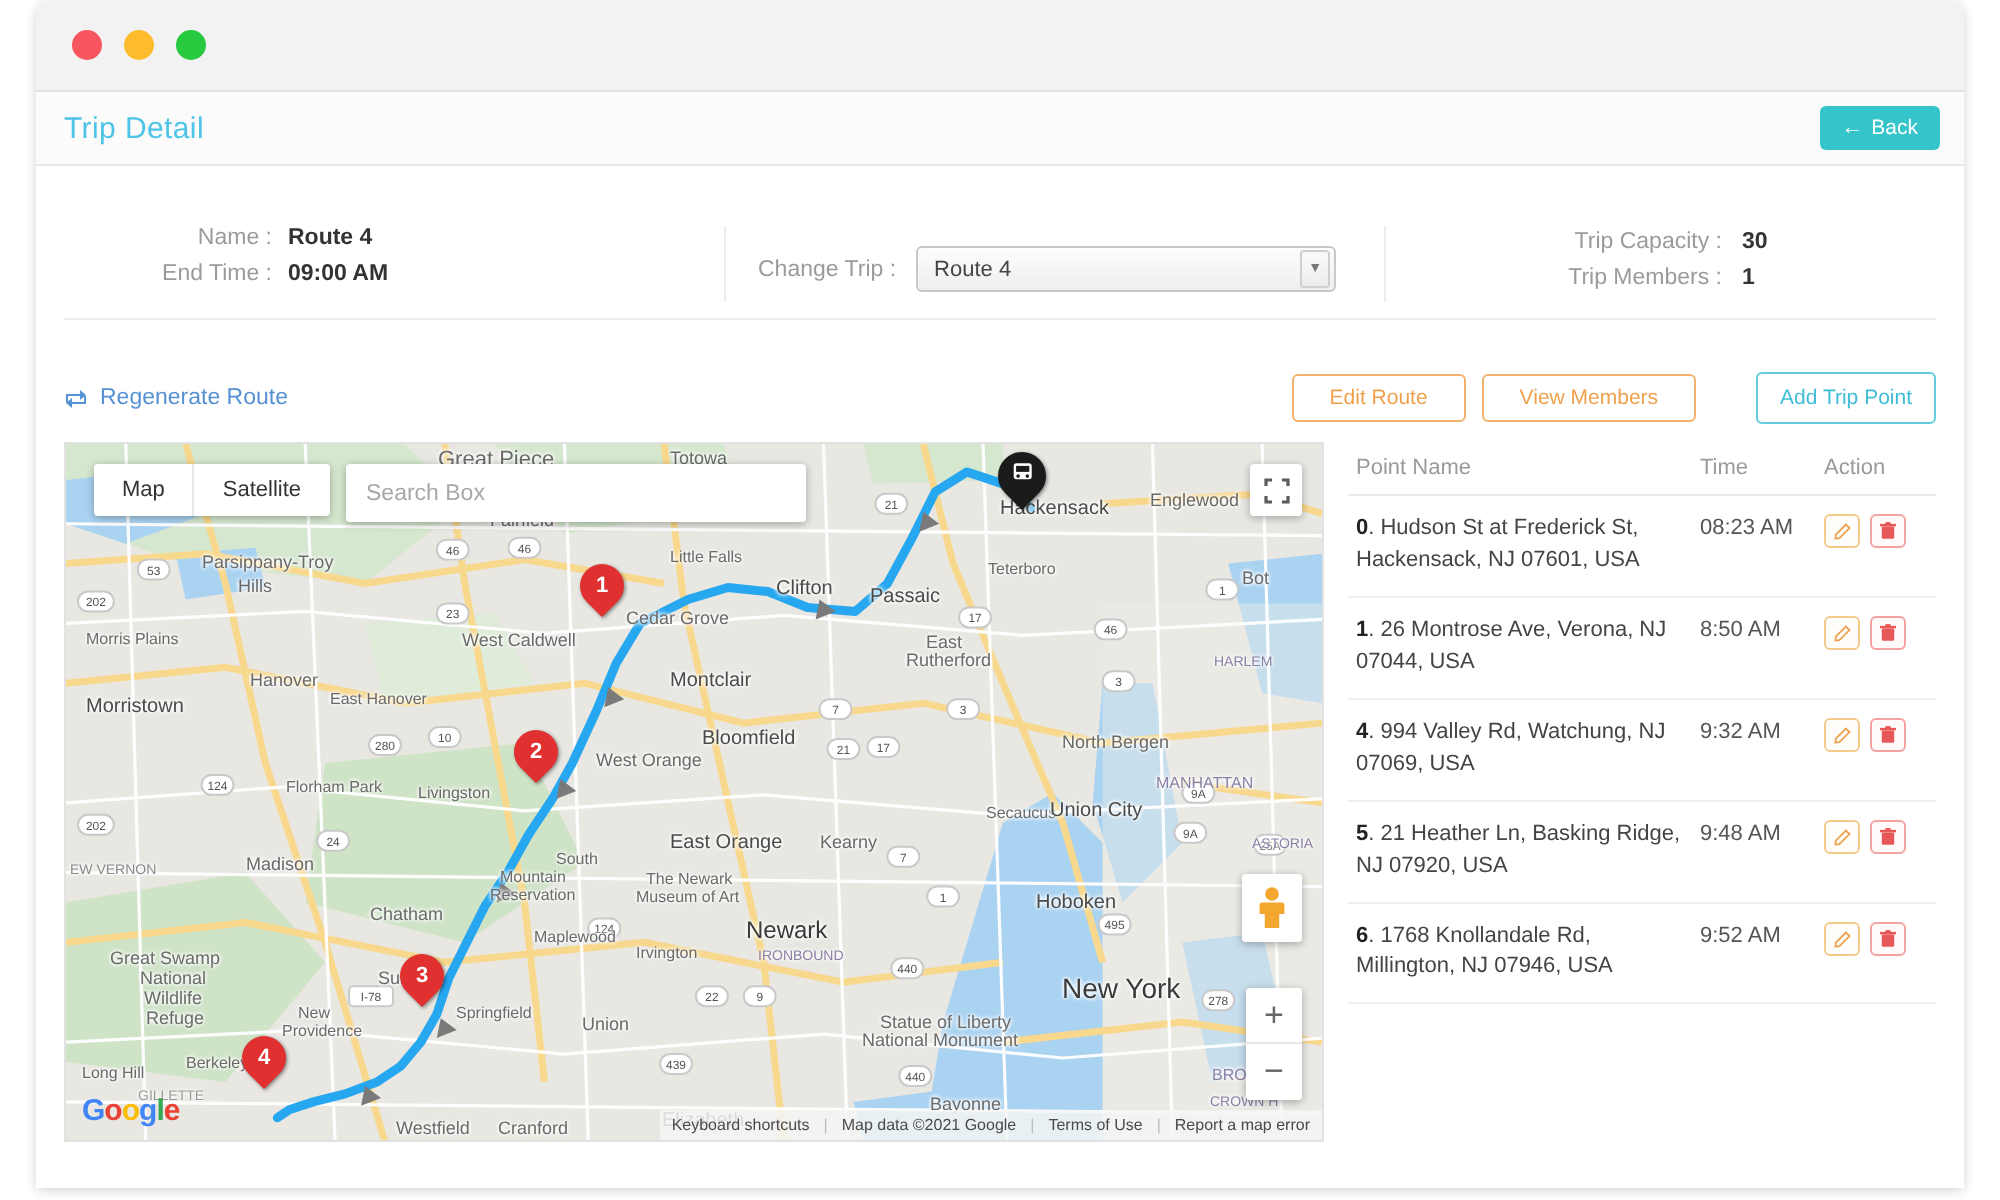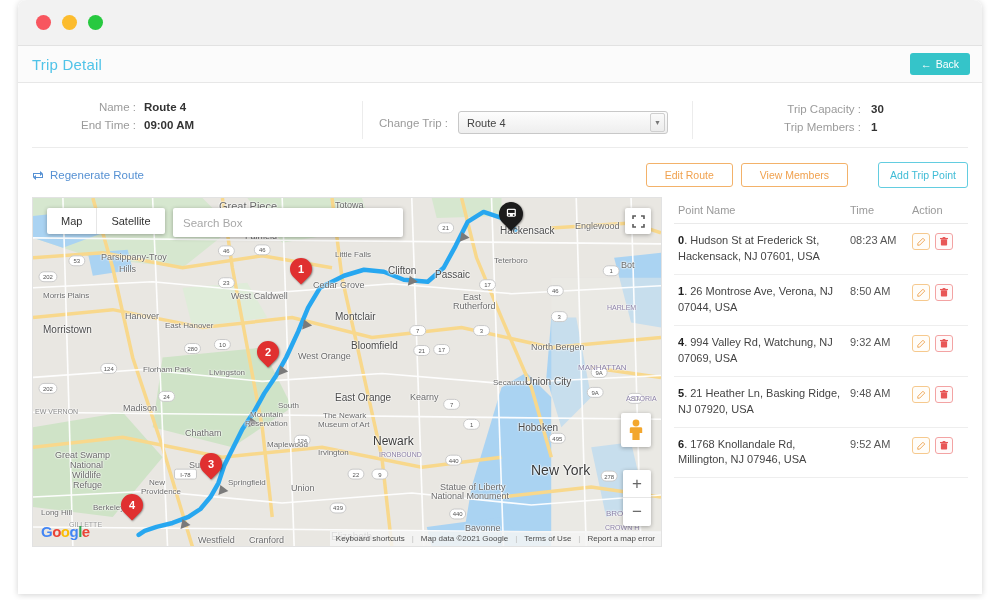--- a/index.html
+++ b/index.html
@@ -41,21 +41,21 @@
   .back-btn {
     background: #35c4c9; color: #fff; border: none;
     font-size: 10.5px; padding: 5px 11px; border-radius: 3px;
     display: inline-flex; align-items: center; gap: 4px; cursor: pointer;
   }
   .back-btn .arw { font-size: 11px; line-height: 1; }
 
   .infobar {
     display: flex; padding: 14px 0 8px 0;
     border-bottom: 1px solid #ececec;
-    margin: 4px 14px;
+    margin: 16px 14px;
   }
   .col-left { width: 330px; padding-left: 20px; }
   .col-mid  { width: 330px; }
   .col-right{ flex: 1; padding-left: 48px; }
   .col-mid, .col-right { border-left: 1px solid #ececec; padding-top: 2px; }
 
   .kv { display: flex; align-items: baseline; margin-bottom: 6px; font-size: 11.5px; }
   .kv .k { color: #9b9b9b; width: 92px; text-align: right; padding-right: 8px; }
   .kv .v { color: #333; font-weight: bold; }
 

